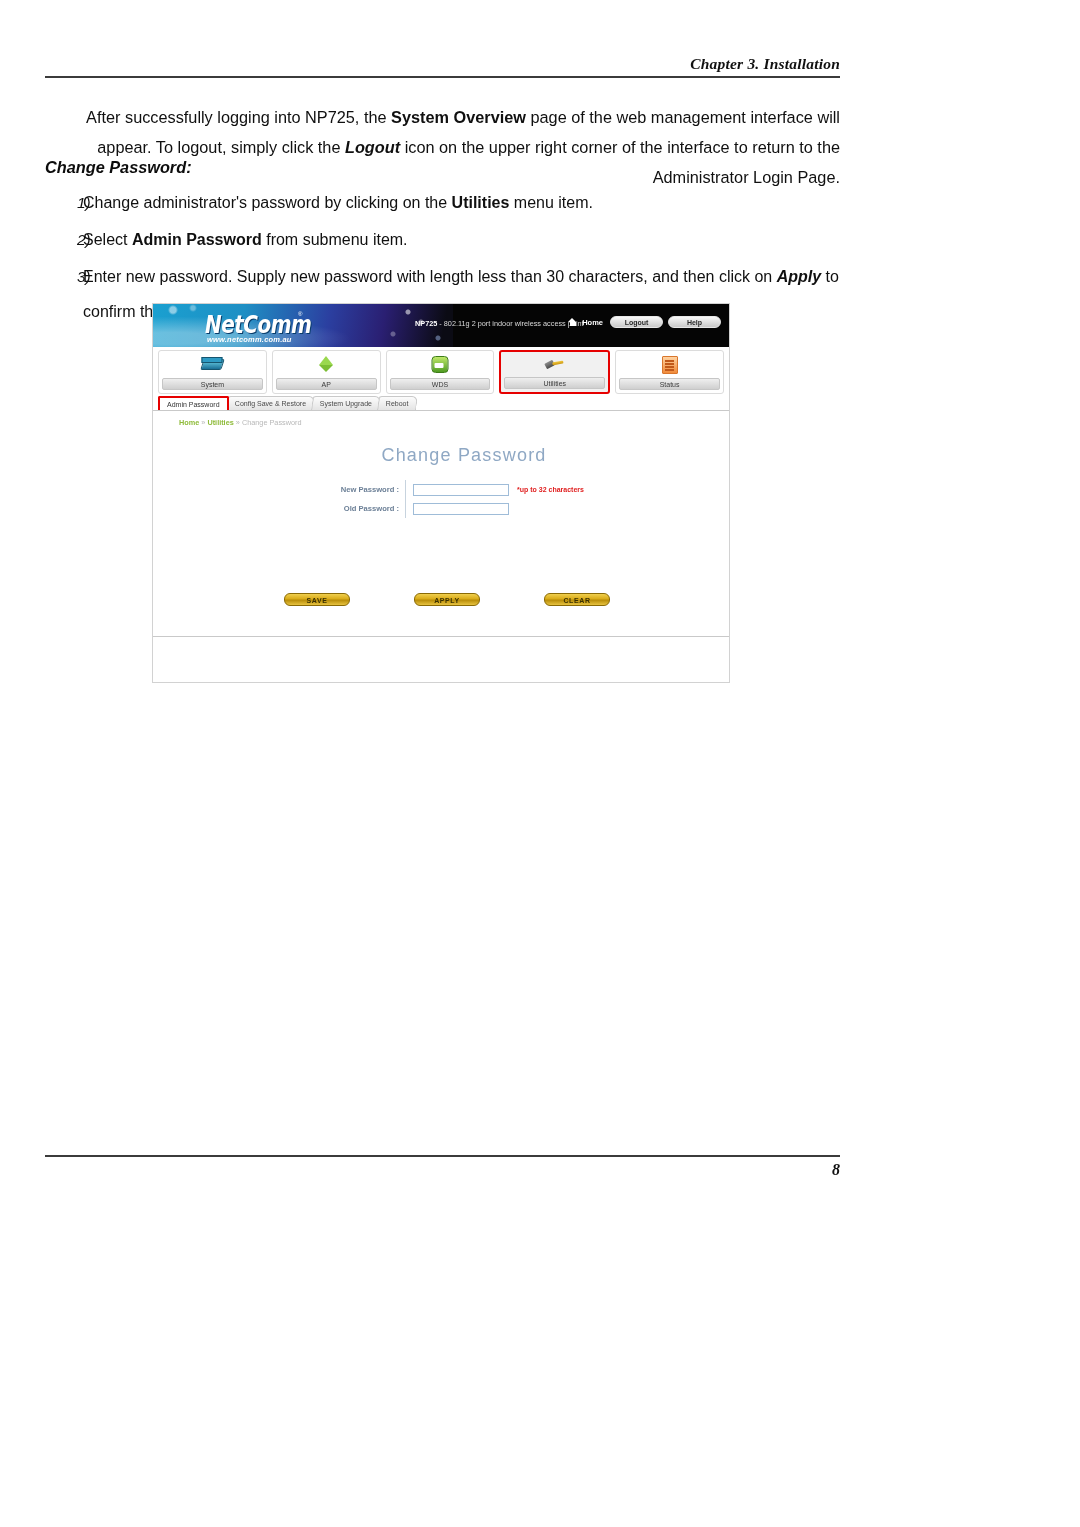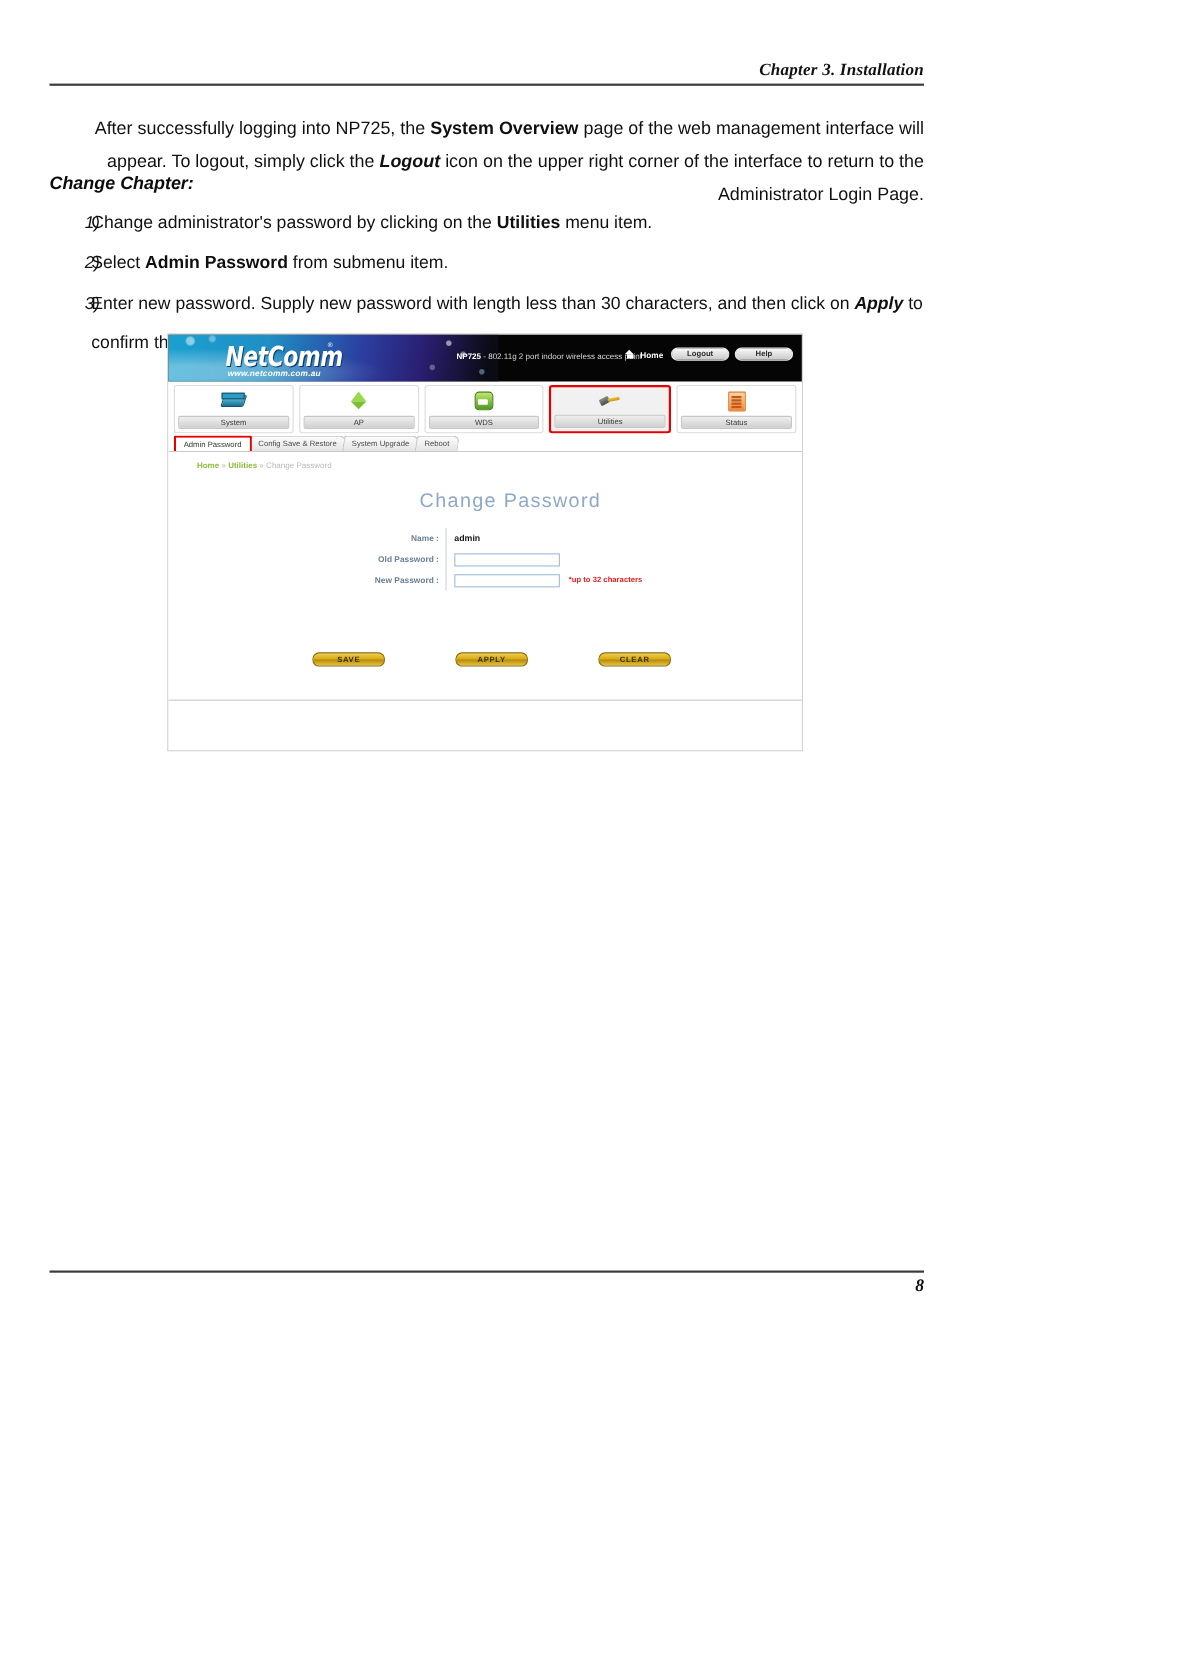--- a/index.html
+++ b/index.html
@@ -519,21 +519,21 @@
 
 <div class="page-header">
   <div class="chapter-line">Chapter 3. Installation</div>
   <div class="header-rule"></div>
 </div>
 
 <div class="body-copy">
   <p class="para"><span>After successfully logging into NP725, the </span><b>System Overview</b><span> page of the web management interface will appear. To logout, simply click the </span><span class="bi">Logout</span><span> icon on the upper right corner of the interface to return to the Administrator Login Page.</span></p>
 </div>
 
-<div class="section-heading">Change Chapter:</div>
+<div class="section-heading">Change Password:</div>
 
 <div class="steps">
 
   <div class="step">
     <div class="step-num">1)</div>
     <div class="step-text"><span>Change administrator's password by clicking on the </span><b>Utilities</b><span> menu item.</span></div>
   </div>
 
   <div class="step">
     <div class="step-num">2)</div>
@@ -606,42 +606,36 @@
   </div>
 
   <div class="pane">
 
     <div class="breadcrumb"><span>Home</span><span class="bc-sep"> » </span><span>Utilities</span><span class="bc-sep"> » </span><span class="bc-last">Change Password</span></div>
 
     <div class="pane-title">Change Password</div>
 
     <div class="form-block">
 
-      <div class="frow">
-        <div class="flabel">Name :</div>
-        <div class="fvalue">
-          <span class="fstatic">admin</span>
-        </div>
-      </div>
-
-      <div class="frow">
-        <div class="flabel">Old Password :</div>
-        <div class="fvalue">
-          <input class="finput" type="password" value="" style="">
-        </div>
-      </div>
 
       <div class="frow">
         <div class="flabel">New Password :</div>
         <div class="fvalue">
           <input class="finput" type="password" value="" style="">
           <span class="fhint">*up to 32 characters</span>
         </div>
       </div>
 
+      <div class="frow">
+        <div class="flabel">Old Password :</div>
+        <div class="fvalue">
+          <input class="finput" type="password" value="" style="">
+        </div>
+      </div>
+
 
     </div>
 
     <div class="btn-row">
       <div class="gbtn">SAVE</div>
       <div class="gbtn">APPLY</div>
       <div class="gbtn">CLEAR</div>
     </div>
 
   </div>

